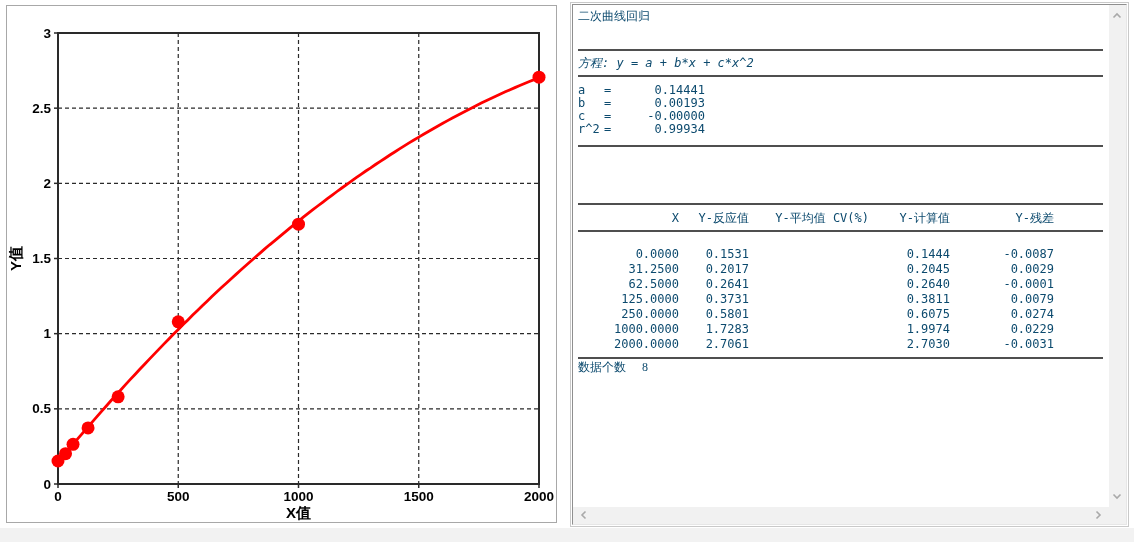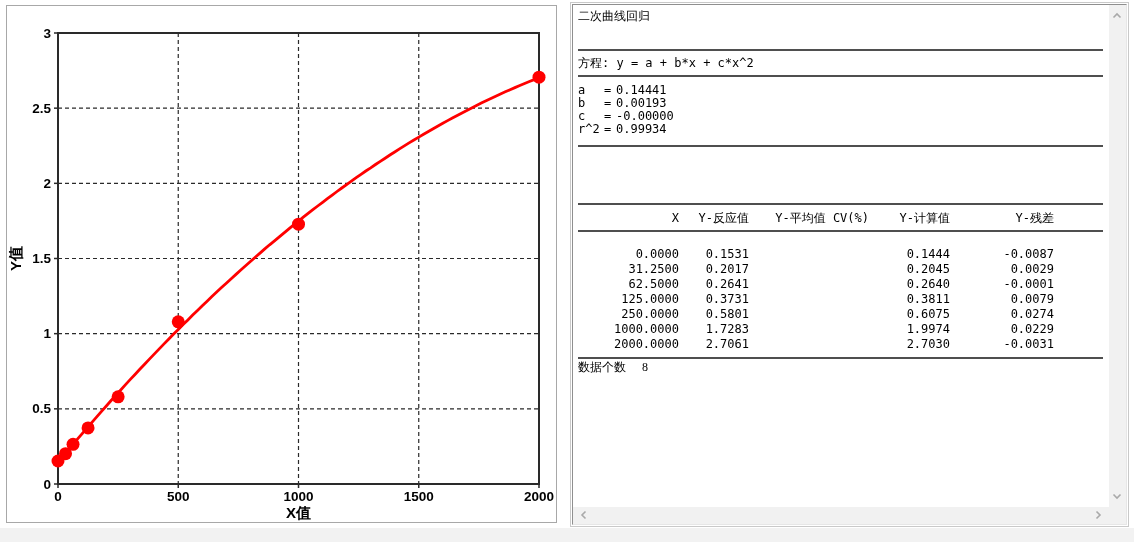--- a/index.html
+++ b/index.html
@@ -26,35 +26,35 @@
   }
   .results-inner {
     position:absolute; left:1px; top:1px; right:1px; bottom:1px;
     border-top:1px solid #8f8f8f; border-left:1px solid #8f8f8f;
     border-right:1px solid #e6e6e6; border-bottom:1px solid #e6e6e6;
     background:#ffffff;
   }
   .results-content {
     position:absolute; left:2px; top:1px; right:18px; bottom:18px;
     overflow:hidden; padding:3px 0 0 3px;
-    font-size:12px; color:#000000;
+    font-size:12px; color:#0c4a6e;
   }
   .res-title { line-height:15px; white-space:pre; }
   .sep {
     height:2px; border-top:1px solid #4f4f4f; border-bottom:1px solid #4f4f4f;
     margin-right:5px;
   }
   .sep-1 { margin-top:25px; }
-  .equation { margin-top:5px; line-height:15px; white-space:pre; }
+  .equation { margin-top:5px; line-height:15px; white-space:pre;font-style:italic; }
   .sep-2 { margin-top:4px; }
   .params { margin-top:7px; }
   .param-row { display:grid; grid-template-columns:26px 12px 89px; line-height:13px; }
   .p-name { text-align:left; }
   .p-eq { text-align:left; }
-  .p-val { }
+  .p-val { text-align:right; }
   .sep-3 { margin-top:9px; }
   .sep-4 { margin-top:56px; }
   .res-header-row, .res-table-row {
     display:grid; grid-template-columns:101px 70px 120px 81px 104px;
     line-height:15px;
   }
   .res-header-row { margin-top:6px; }
   .res-header-row span, .res-table-row span { text-align:right; white-space:pre; }
   .sep-5 { margin-top:4px; }
   .res-body { margin-top:15px; }

